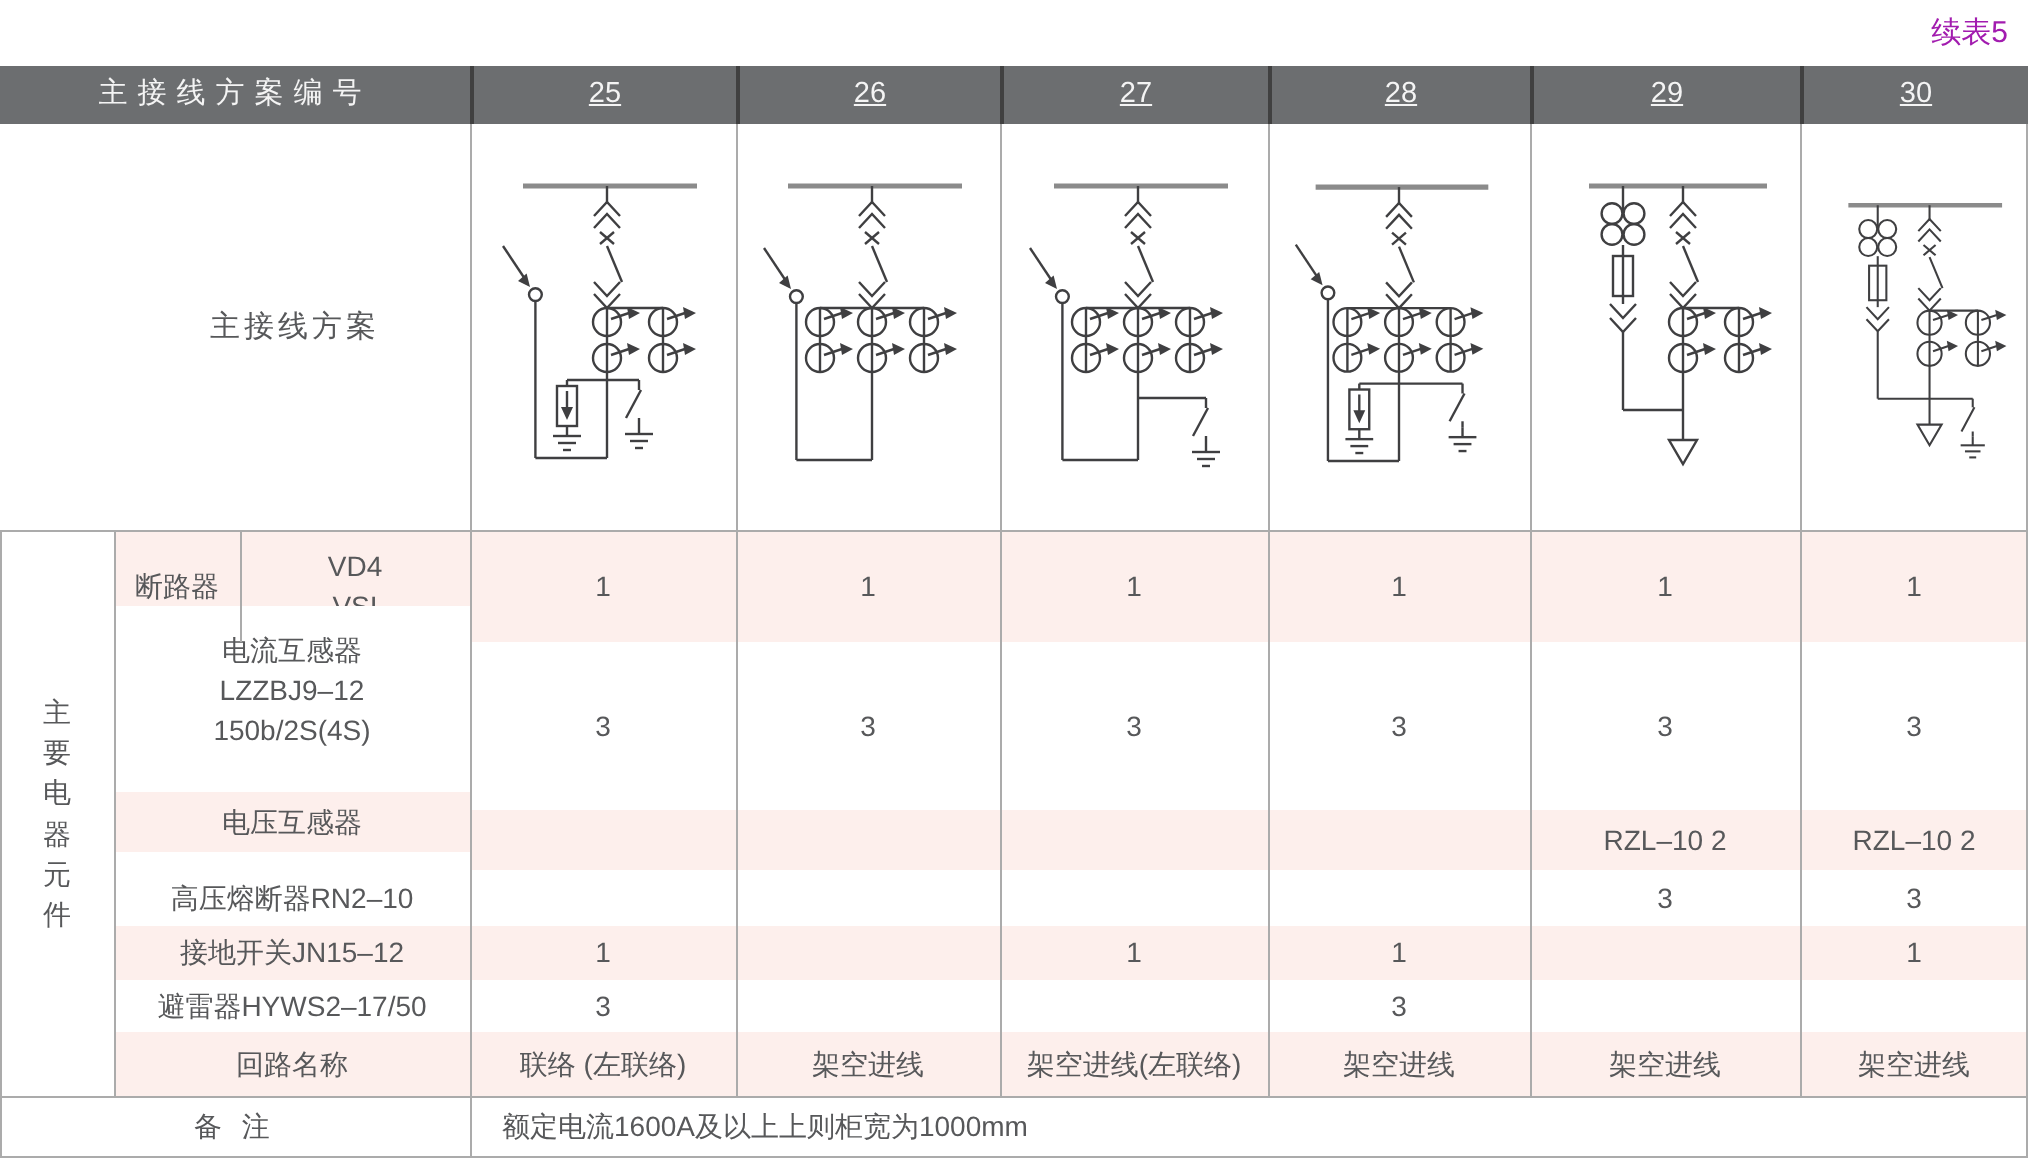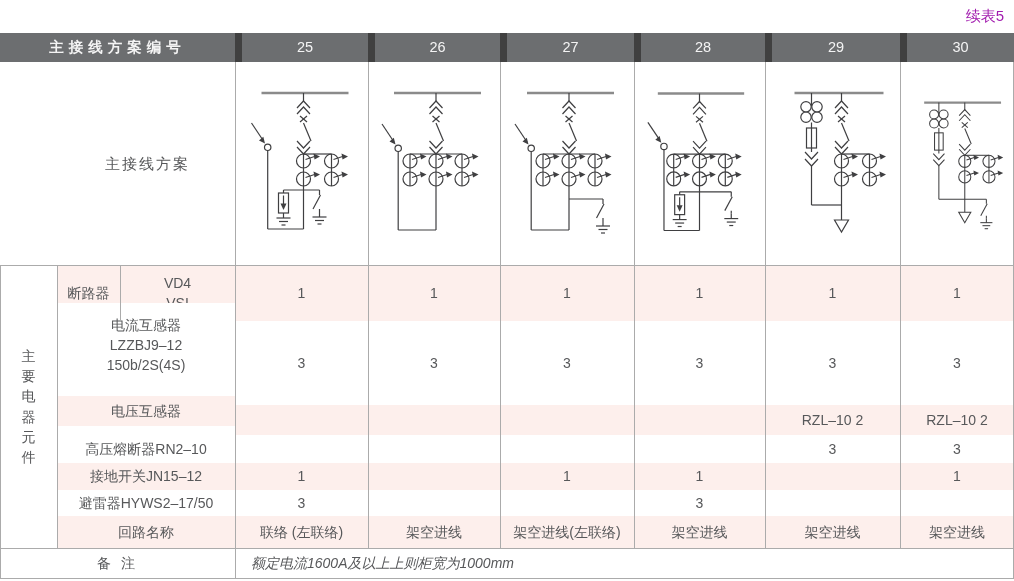--- a/index.html
+++ b/index.html
@@ -10,30 +10,30 @@
     overflow: hidden; color:#57585a;
   }
   .cell {
     position: absolute; display: flex; align-items: center; justify-content: center;
     font-size: 14px; color:#57585a; text-align: center; line-height: 1.45;
   }
   .ml { white-space: pre-line; }
   .hdr {
     background:#6c6e70; color:#f4f4f4; font-size:14.5px;
   }
-  .hdr-label { letter-spacing: 5px; font-weight: bold; }
-  .hsep { border-left: 7px solid #404040; }
+  .hdr-label { letter-spacing: 5px; }
+  .hsep { border-left: 2px solid #404040; text-decoration: underline; }
   .pink { background:#fdefec; }
   .white { background:#ffffff; }
   .vl { position:absolute; width:1px; background:#ababab; }
   .hl { position:absolute; height:1px; background:#ababab; }
   .cont-note { position:absolute; top:7px; right:10px; font-size:15px; color:#a21caf; }
   .diag-label { font-size:15px; letter-spacing:2px;margin-left:30px; }
   .vert-label { white-space: pre-line; line-height: 1.45; font-size:14px; }
-  .remark-text { justify-content: flex-start; padding-left: 16px; text-align:left;font-style:italic; }
+  .remark-text { justify-content: flex-start; padding-left: 16px; text-align:left; }
   .remark-label { letter-spacing: 3px; }
   .diagcell { padding: 0; }
   .diagcell svg { width:100%; height:100%; display:block; }
 </style>
 </head>
 <body>
 
 <svg width="0" height="0" style="position:absolute" aria-hidden="true">
   <defs>
     <g id="sym-brk">

